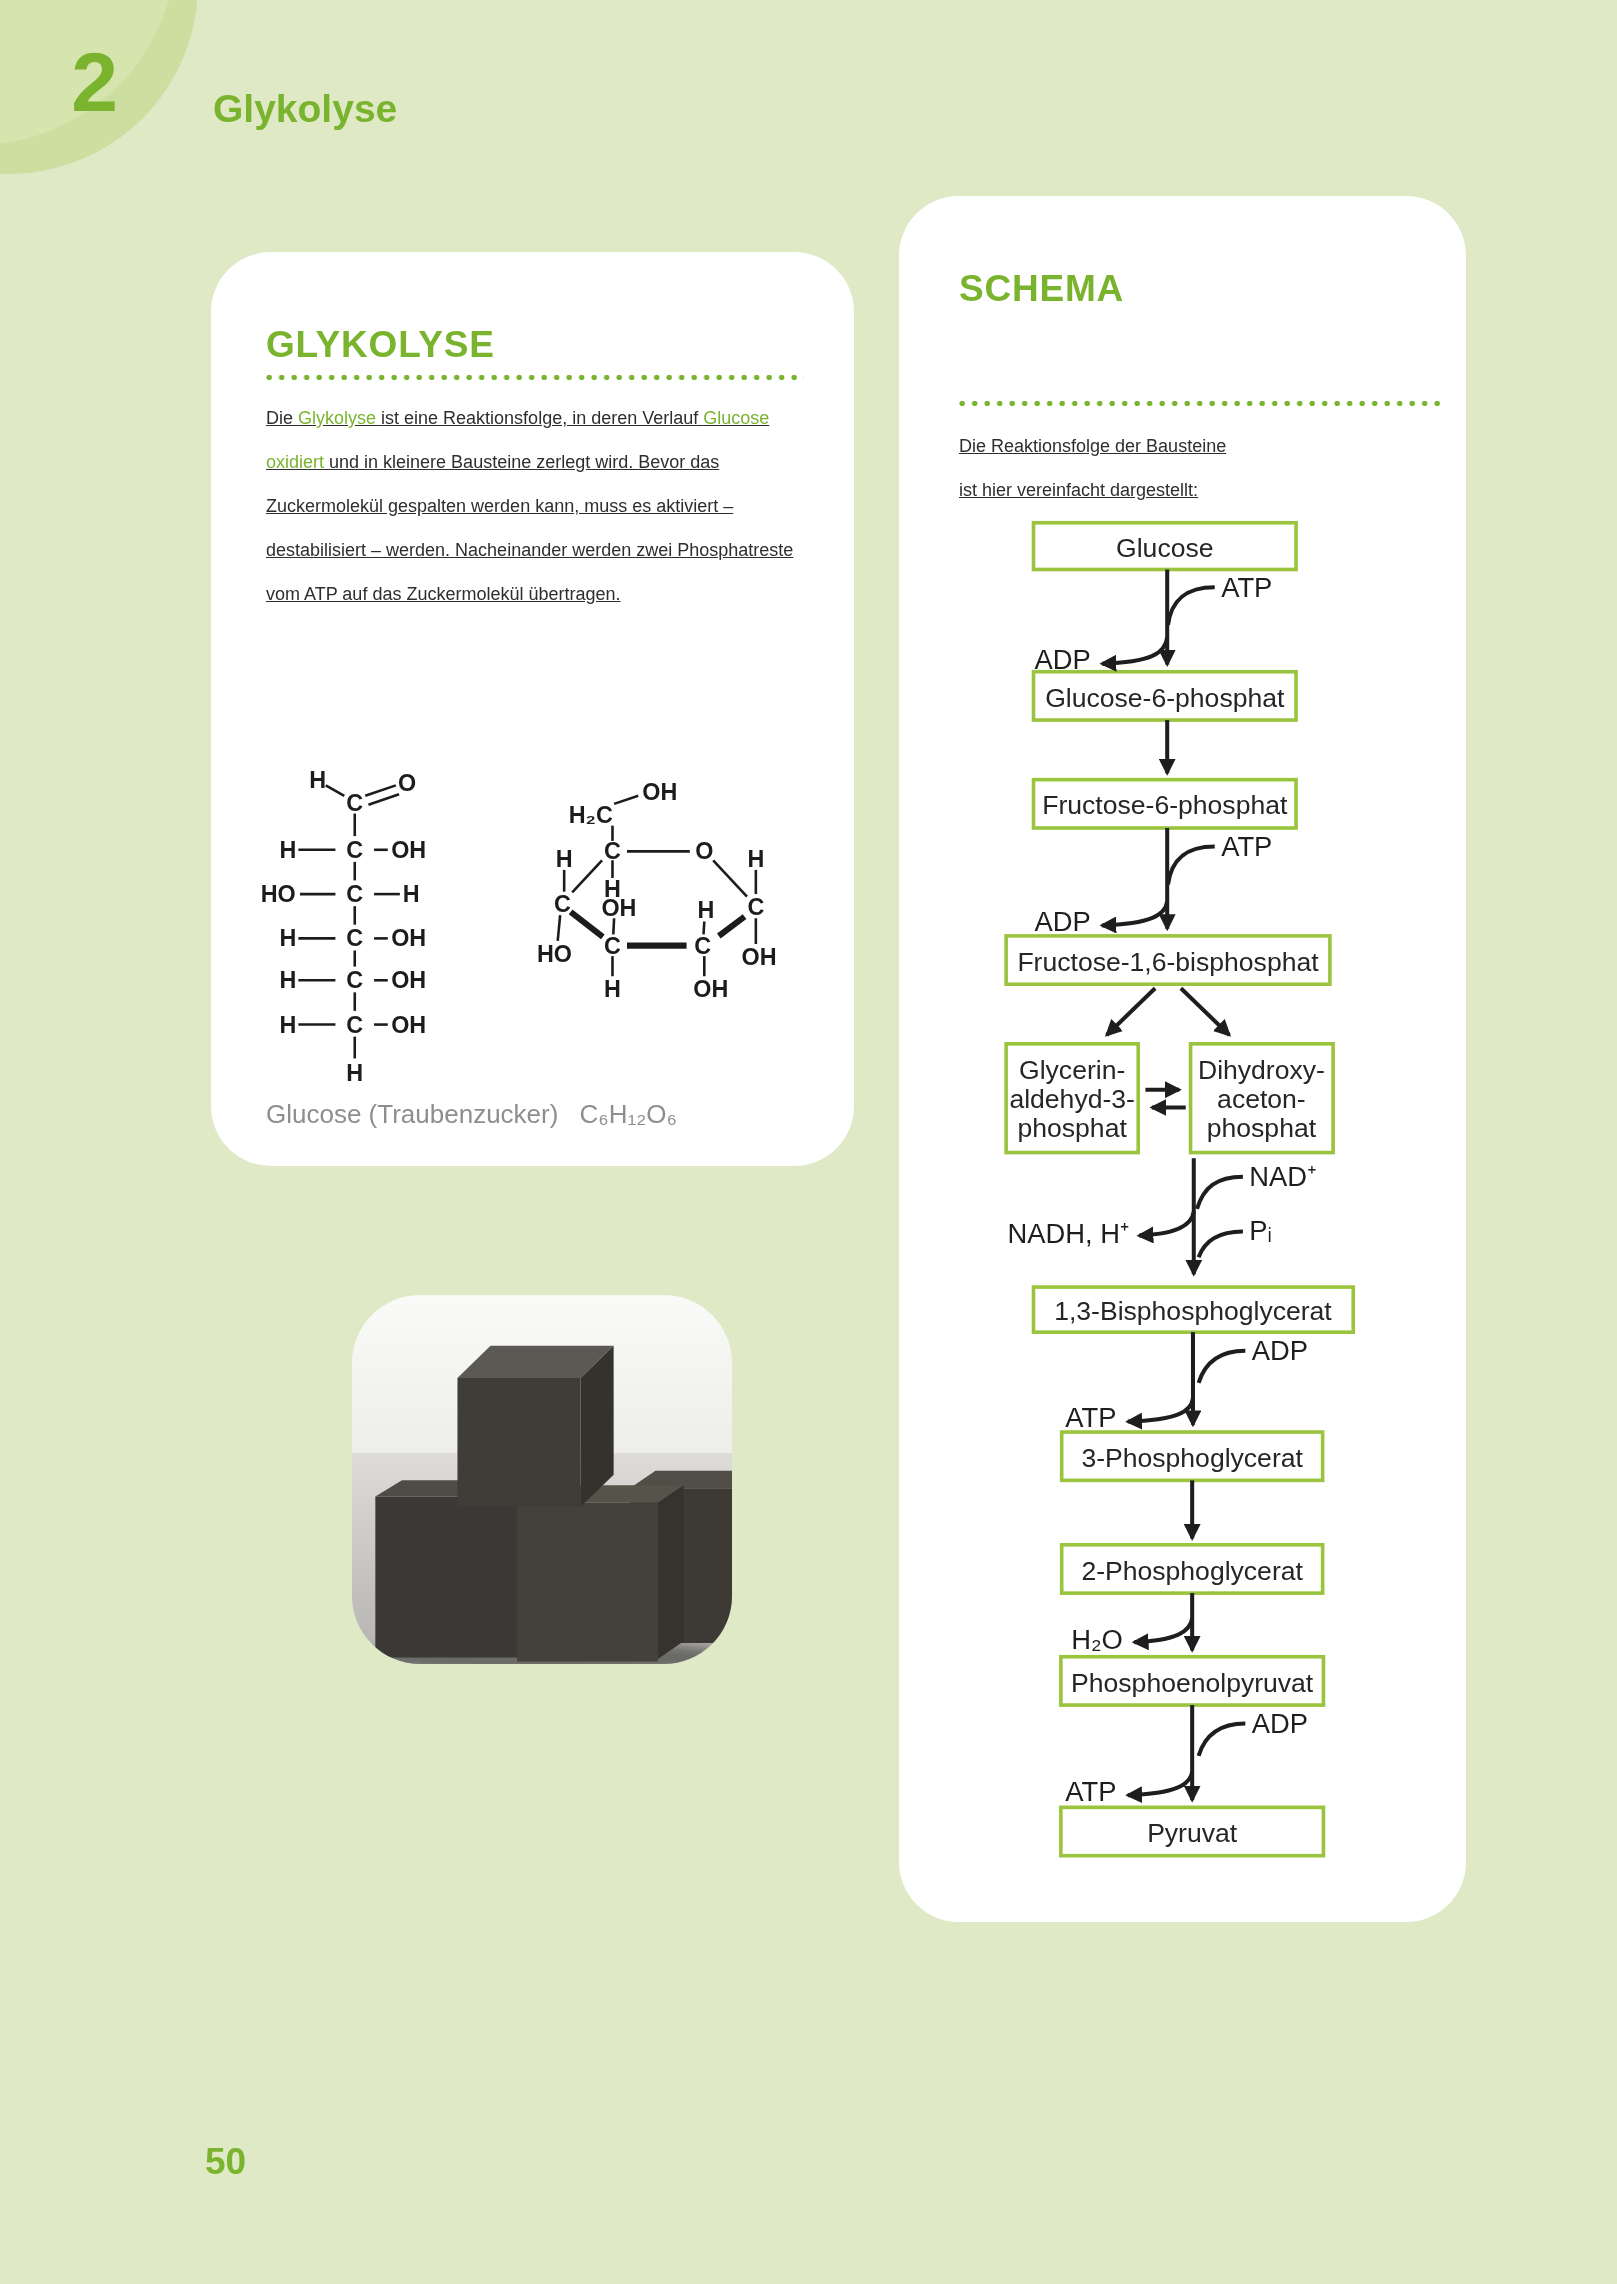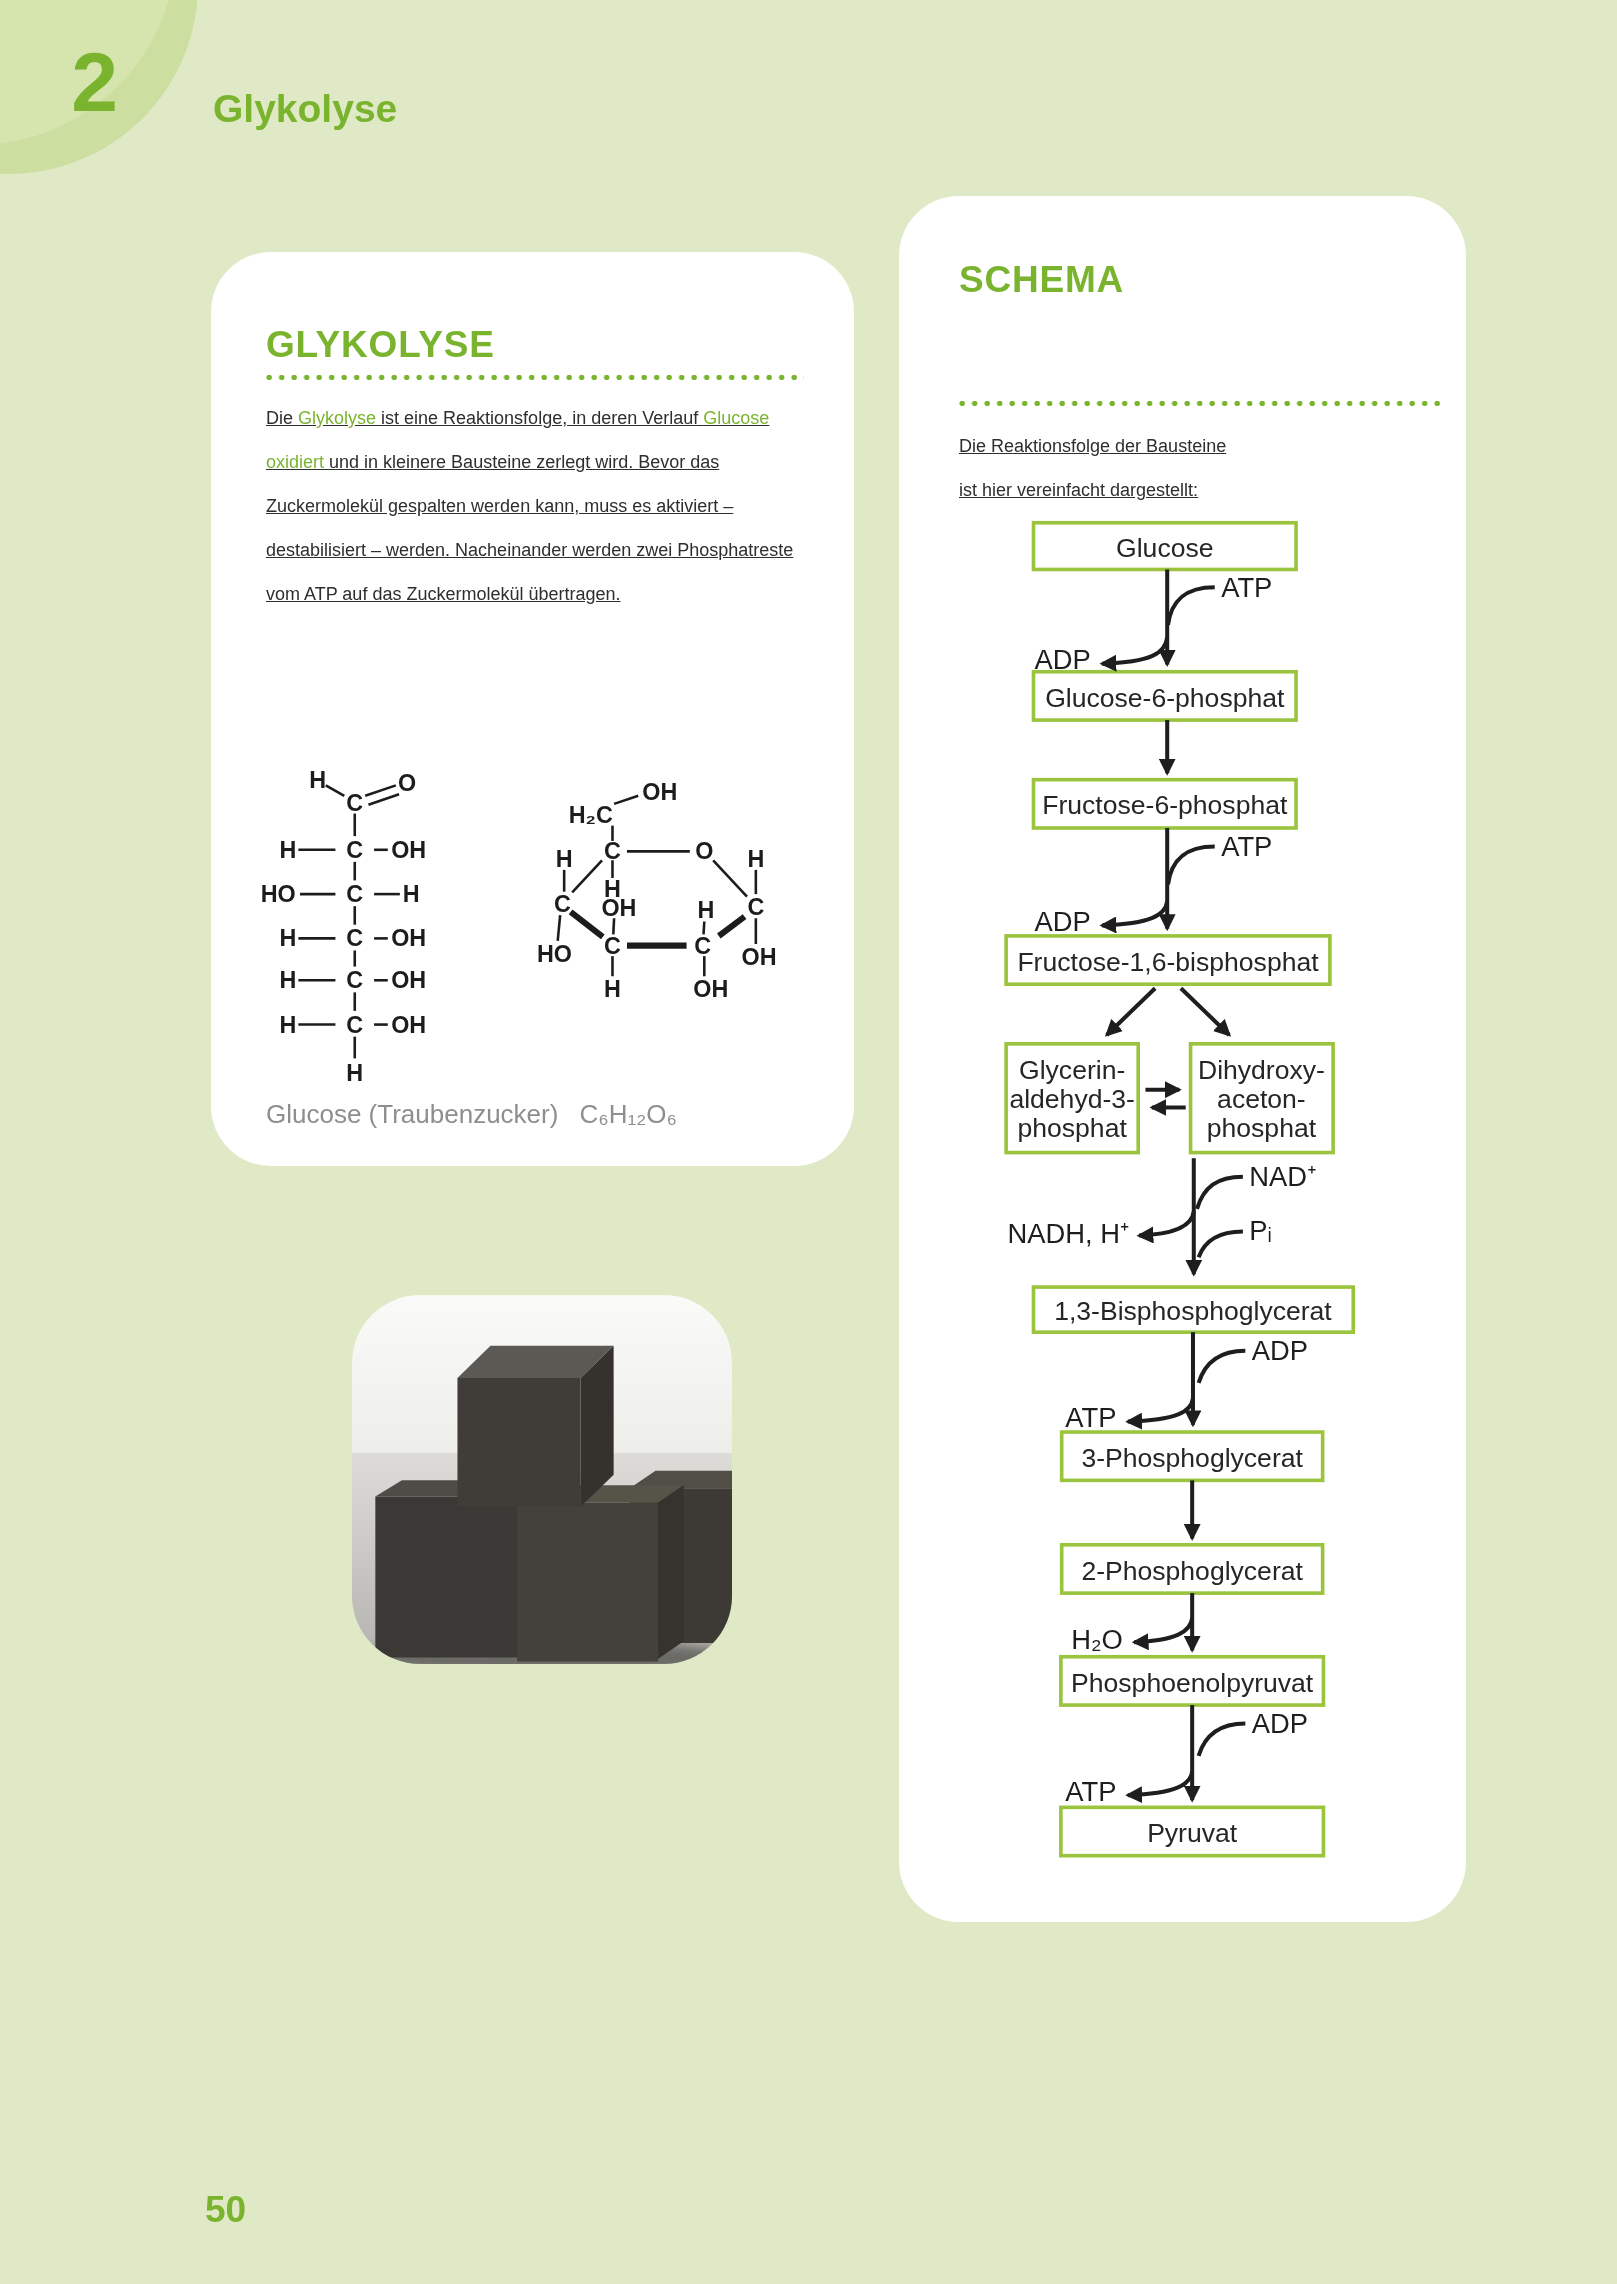--- a/index.html
+++ b/index.html
@@ -8,29 +8,29 @@
     background:#e0e9c6;
     font-family:"Liberation Sans", sans-serif;
     -webkit-font-smoothing:antialiased;
   }
   .abs{position:absolute;}
   
   .circle-dark{left:-181px;top:-205px;width:379px;height:379px;border-radius:50%;background:#ccdea0;}
   .circle-light{left:-226px;top:-258px;width:403px;height:403px;border-radius:50%;background:#d6e4ae;}
   .chapter-number{left:50px;top:34px;width:89px;text-align:center;font-size:84px;font-weight:700;color:#7ab42f;}
   .chapter-title{left:213px;top:87px;font-size:39px;font-weight:700;color:#7ab42f;}
-  .page-number{left:205px;top:2141px;font-size:37px;font-weight:700;color:#7ab42f;margin-top:48px;}
+  .page-number{left:205px;top:2141px;font-size:37px;font-weight:700;color:#7ab42f;}
 
   .card{background:#ffffff;border-radius:60px;}
   .card-left{left:211px;top:252px;width:643px;height:914px;}
   .card-right{left:899px;top:196px;width:567px;height:1726px;}
 
   .card-title{font-size:37px;font-weight:700;color:#7ab42f;letter-spacing:0.8px;line-height:52px;}
   .t-left{left:266px;top:319px;}
-  .t-right{left:959px;top:254px;width:500px;}
+  .t-right{left:959px;top:263px;width:500px;}
 
   .dots{height:7.3px;background-image:radial-gradient(circle at 3.2px 3.6px,#7ab42f 2.5px,rgba(0,0,0,0) 3.1px);background-size:12.5px 7.3px;background-repeat:repeat-x;}
   .dots-left{left:266px;top:374px;width:538px;}
   .dots-right{left:959px;top:400px;width:483px;}
 
   .body-text{font-size:18px;line-height:44px;color:#2e2e2e;text-decoration:underline;}
   .para-left{left:266px;top:396px;width:551px;}
   .intro-right{left:959px;top:424px;width:491px;}
   .grn{color:#7ab42f;}
 

